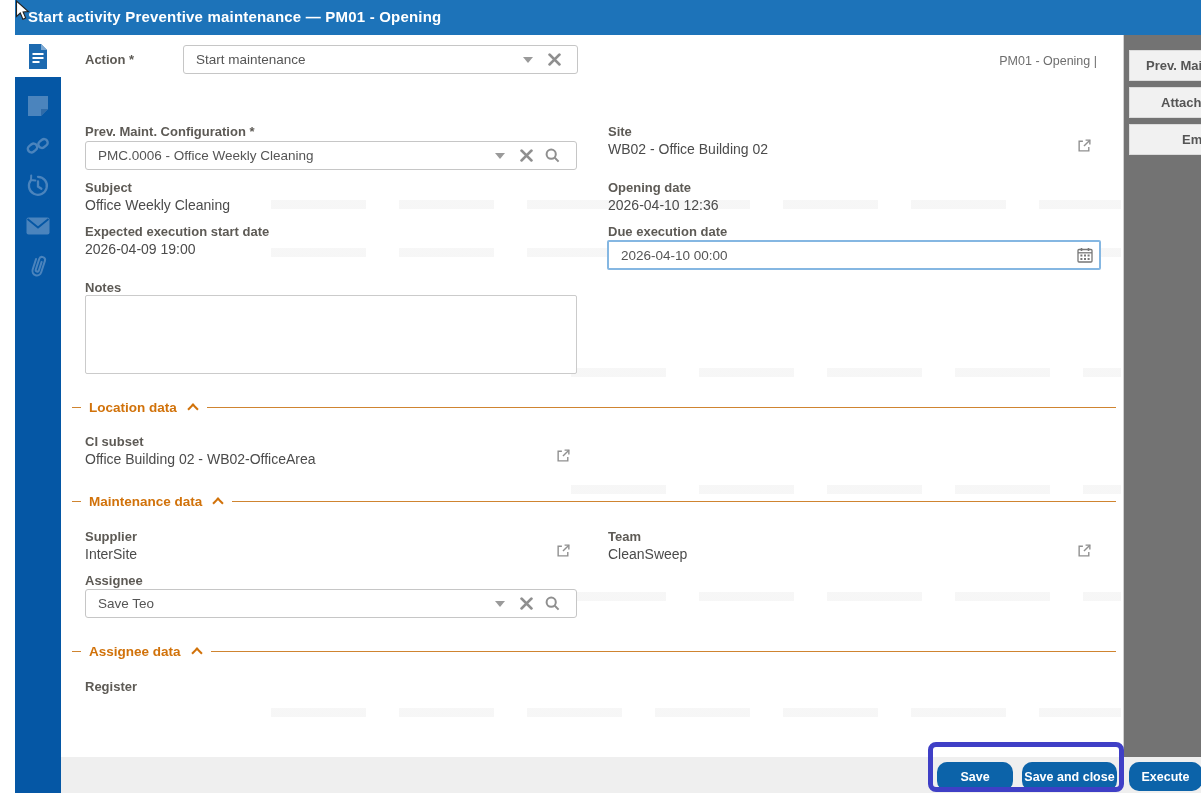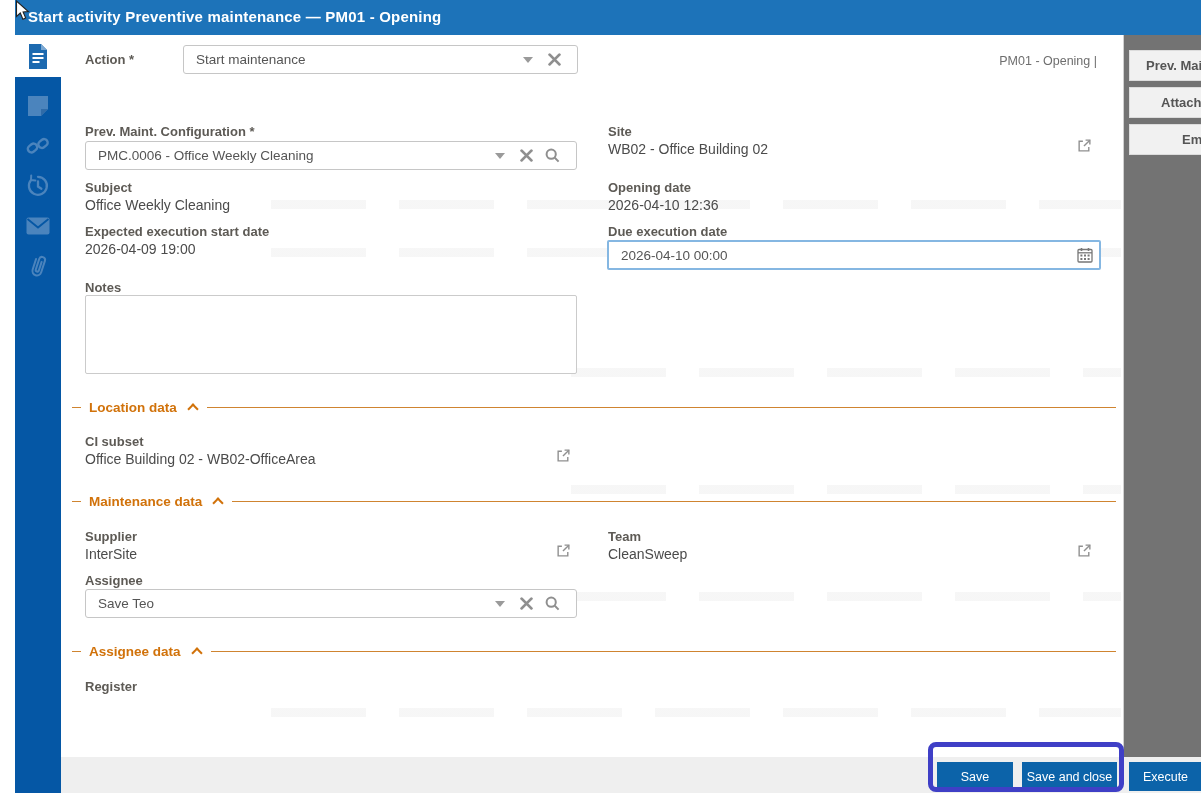--- a/index.html
+++ b/index.html
@@ -50,22 +50,22 @@
   
   .ext { position:absolute; cursor:pointer; }
 
   
   .vdivider { position:absolute; left:1108px; top:35px; width:1px; height:722px; background:#d0d0d0; }
   .panel-btn { position:absolute; left:1114px; width:170px; height:31px; background:#f1f1f1; border:1px solid #dcdcdc;
                font-size:13px; font-weight:bold; color:#555; display:flex; align-items:center; cursor:pointer; white-space:nowrap; }
 
   
   .footer { position:absolute; left:46px; top:757px; width:1155px; height:36px; background:#efefef; }
-  .btn-blue { position:absolute; top:762px; height:29px; background:#0c63a9; color:#fff; border:none; border-radius:0;
-              font-size:12.5px; font-family:inherit; cursor:pointer; }
+  .btn-blue { position:absolute; top:762px; height:29px; background:#0c63a9; color:#fff; border:none; border-radius:10px;
+              font-size:12.5px; font-family:inherit; cursor:pointer;font-weight:bold; }
   .btn-grey-partial { position:absolute; top:762px; height:29px; background:#9c9c9c; border:none; cursor:pointer; }
 
   
   .highlight-box { position:absolute; left:913px; top:742px; width:196px; height:50px;
                    border:5px solid #3f3fc6; border-radius:8px; background:transparent; z-index:40; pointer-events:none; }
 
   
   .wm { position:absolute; height:9px; opacity:1; pointer-events:none;
         background:repeating-linear-gradient(90deg, rgba(110,110,110,0.06) 0 95px, transparent 95px 128px); }
 </style>

